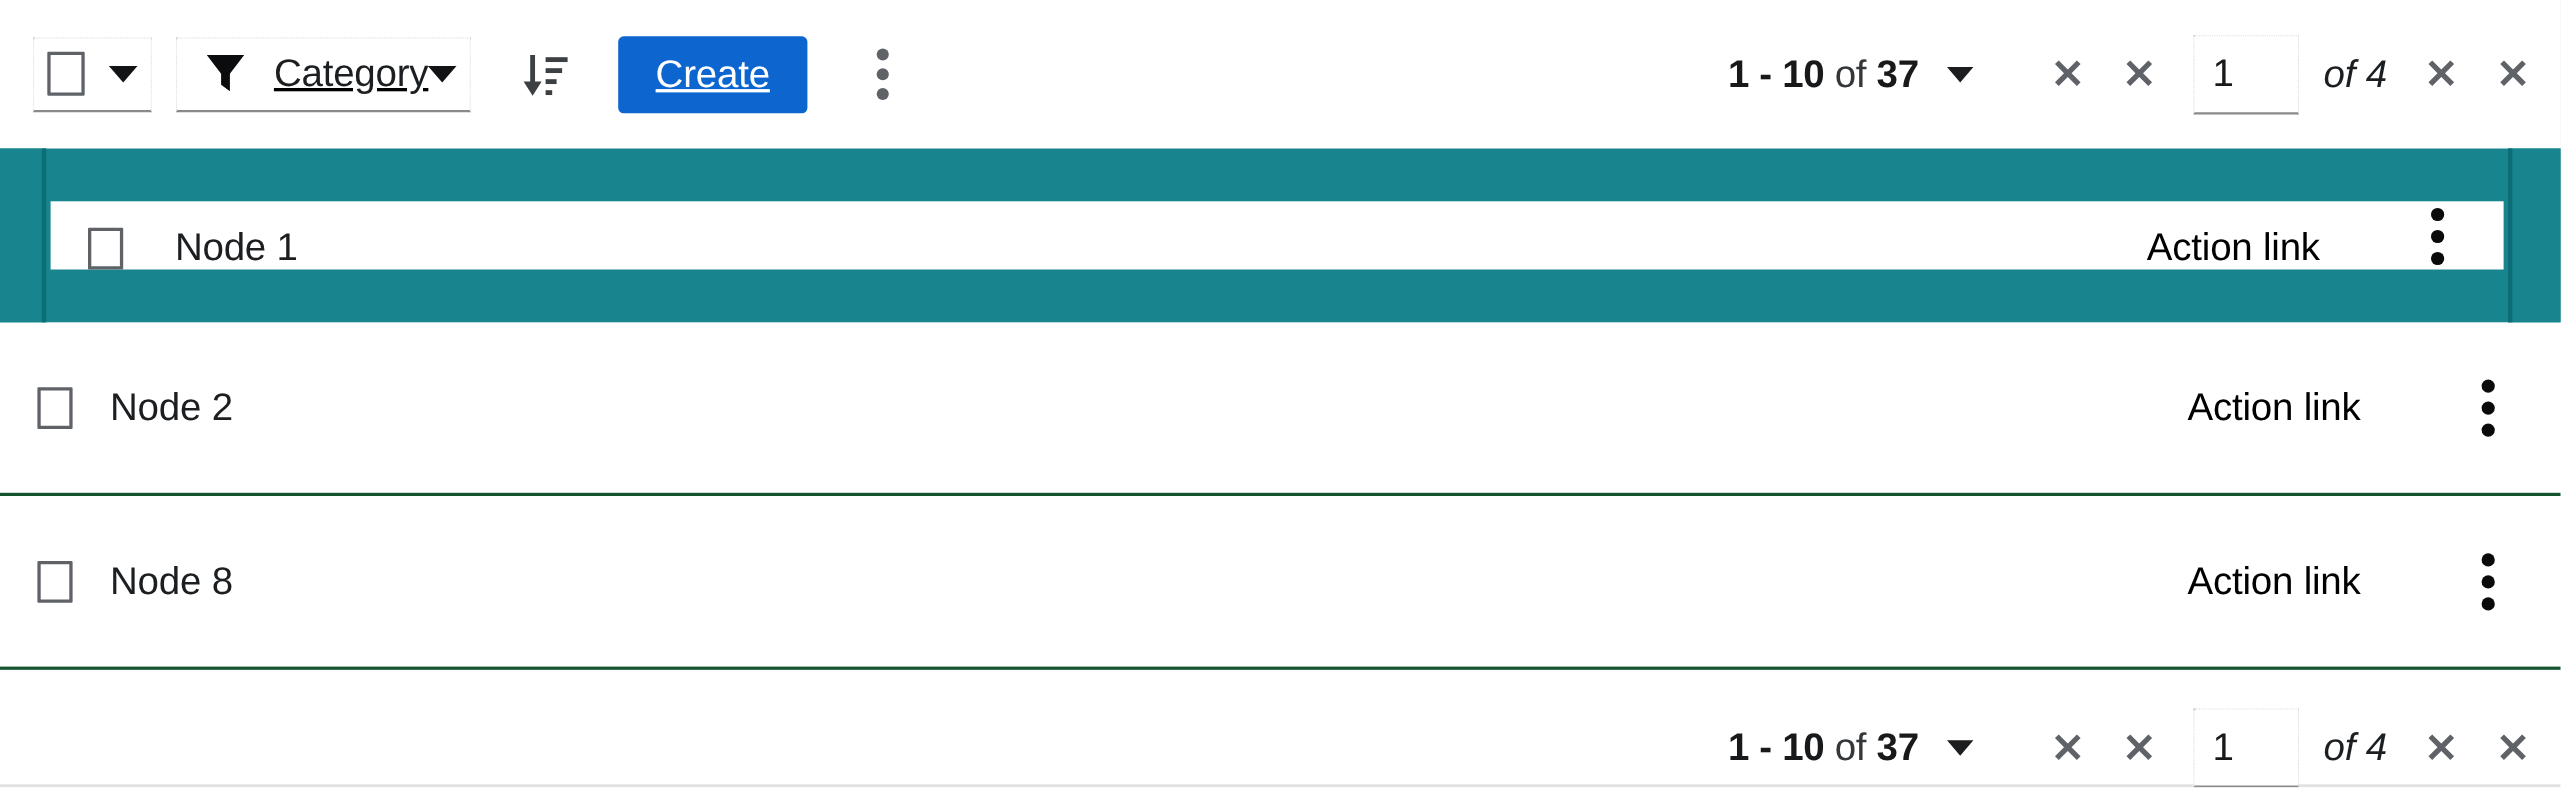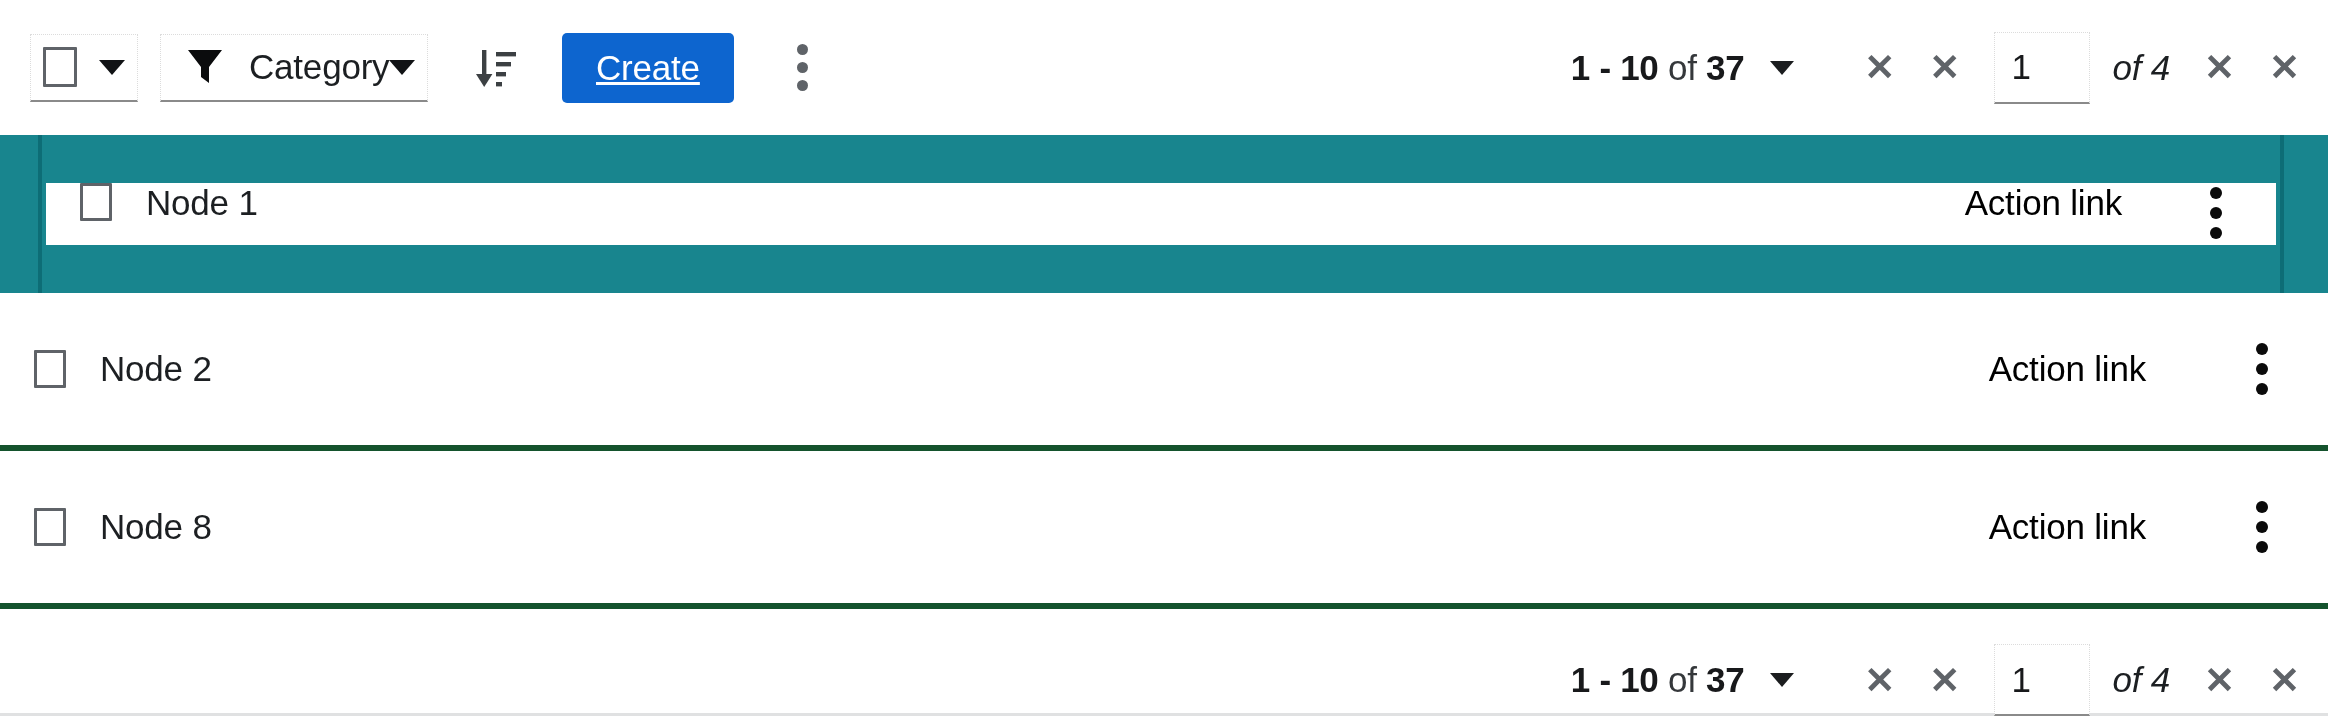--- a/index.html
+++ b/index.html
@@ -67,20 +67,21 @@
     border-top: 15px solid #111315;
     flex: none;
   }
 
   .filter-field {
     width: 268px;
     margin-left: 22px;
     padding: 0 24px 0 26px;
     justify-content: flex-start;
     gap: 0;
+    text-decoration: underline;
   }
   .funnel { flex: none; display: block; }
   .filter-label {
     font-size: 35px;
     color: #1c1f22;
     margin-left: 26px;
     white-space: nowrap;
     letter-spacing: -0.2px;
   }
   .filter-caret { margin-left: auto; }
@@ -225,30 +226,31 @@
     border-left: 4px solid #0d6d76;
   }
   .hl-inner {
     position: absolute;
     left: 46px; right: 52px;
     top: 50%;
     transform: translateY(-50%);
     height: 62px;
     background: #ffffff;
     display: flex;
-    align-items: flex-start;
+    align-items: flex-end;
     padding: 0 22px 0 0;
+    gap: 13px;
   }
 
   .row {
     height: 158px;
     display: flex;
     align-items: center;
     background: #ffffff;
-    border-bottom: 6px solid #14532d;
+    border-bottom: 3px solid #14532d;
     padding: 0 28px 0 0;
   }
 
   .cell-cb {
     width: 96px;
     flex: none;
     display: flex;
     align-items: center;
     justify-content: center;
     padding-left: 4px;

